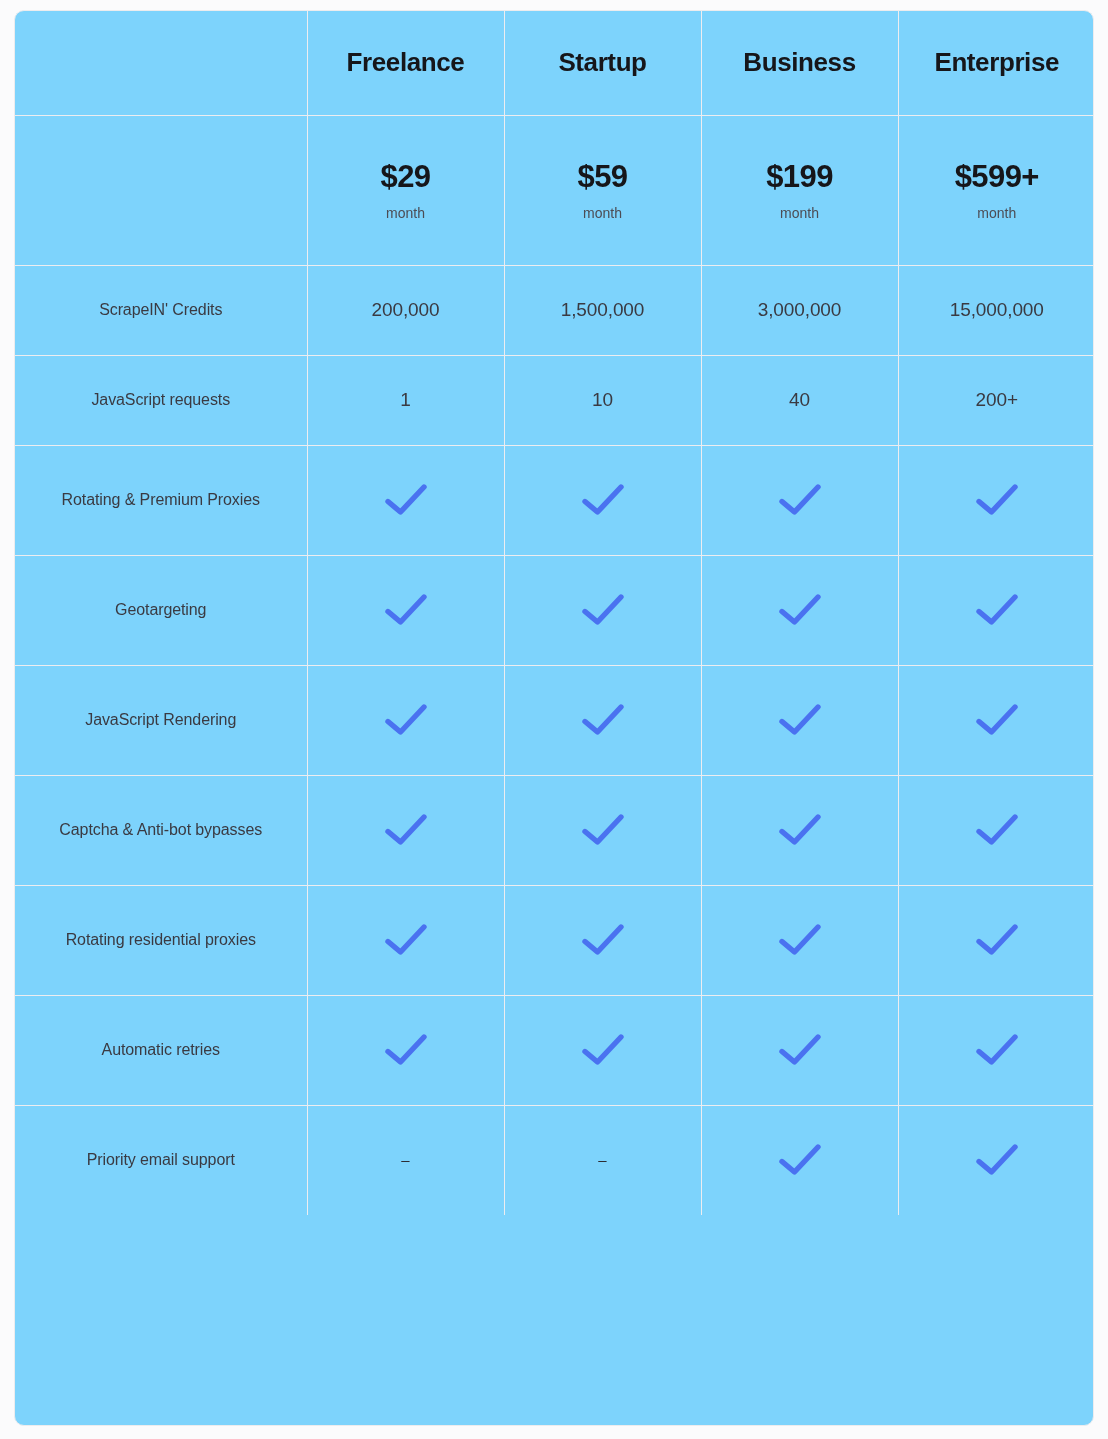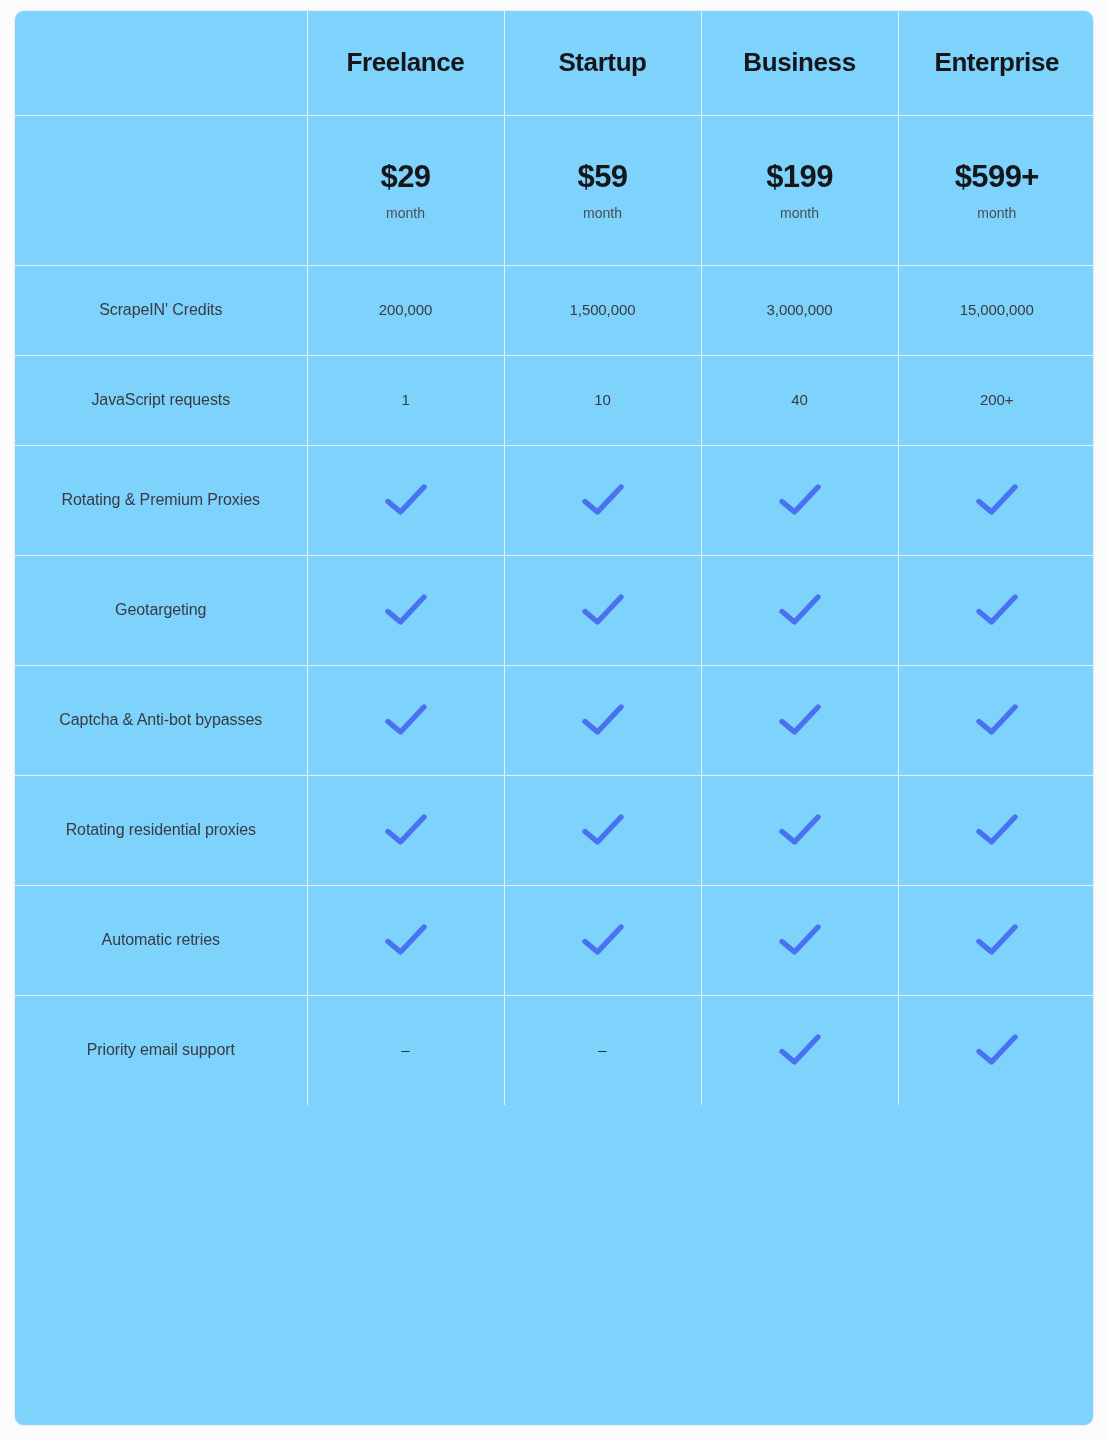--- a/index.html
+++ b/index.html
@@ -85,21 +85,21 @@
     text-align: left;
     padding: 0 22px 0 22px;
     font-size: 16px;
     font-weight: 400;
     color: #3a3a42;
     line-height: 1.55;
     letter-spacing: -0.1px;
   }
 
   .value-text {
-    font-size: 15px;
+    font-size: 19px;
     font-weight: 400;
     color: #3a3a42;
     letter-spacing: -0.1px;
   }
 
   .dash {
     display: inline-block;
     font-size: 15px;
     color: #2c2c33;
     line-height: 1;
@@ -254,20 +254,51 @@
           </td>
           <td>
             <span class="check-wrap">
               <svg class="check-icon" width="44" height="34" viewBox="0 0 44 34" fill="none" xmlns="http://www.w3.org/2000/svg">
                 <path d="M4 18.5 L16.5 29 L40 4" stroke="#4a72f0" stroke-width="5.4" stroke-linecap="round" stroke-linejoin="round"></path>
               </svg>
             </span>
           </td>
         </tr>
         <tr class="row-feature">
+          <td class="feature-label">JavaScript Rendering</td>
+          <td>
+            <span class="check-wrap">
+              <svg class="check-icon" width="44" height="34" viewBox="0 0 44 34" fill="none" xmlns="http://www.w3.org/2000/svg">
+                <path d="M4 18.5 L16.5 29 L40 4" stroke="#4a72f0" stroke-width="5.4" stroke-linecap="round" stroke-linejoin="round"></path>
+              </svg>
+            </span>
+          </td>
+          <td>
+            <span class="check-wrap">
+              <svg class="check-icon" width="44" height="34" viewBox="0 0 44 34" fill="none" xmlns="http://www.w3.org/2000/svg">
+                <path d="M4 18.5 L16.5 29 L40 4" stroke="#4a72f0" stroke-width="5.4" stroke-linecap="round" stroke-linejoin="round"></path>
+              </svg>
+            </span>
+          </td>
+          <td>
+            <span class="check-wrap">
+              <svg class="check-icon" width="44" height="34" viewBox="0 0 44 34" fill="none" xmlns="http://www.w3.org/2000/svg">
+                <path d="M4 18.5 L16.5 29 L40 4" stroke="#4a72f0" stroke-width="5.4" stroke-linecap="round" stroke-linejoin="round"></path>
+              </svg>
+            </span>
+          </td>
+          <td>
+            <span class="check-wrap">
+              <svg class="check-icon" width="44" height="34" viewBox="0 0 44 34" fill="none" xmlns="http://www.w3.org/2000/svg">
+                <path d="M4 18.5 L16.5 29 L40 4" stroke="#4a72f0" stroke-width="5.4" stroke-linecap="round" stroke-linejoin="round"></path>
+              </svg>
+            </span>
+          </td>
+        </tr>
+        <tr class="row-feature">
           <td class="feature-label">Captcha &amp; Anti-bot bypasses</td>
           <td>
             <span class="check-wrap">
               <svg class="check-icon" width="44" height="34" viewBox="0 0 44 34" fill="none" xmlns="http://www.w3.org/2000/svg">
                 <path d="M4 18.5 L16.5 29 L40 4" stroke="#4a72f0" stroke-width="5.4" stroke-linecap="round" stroke-linejoin="round"></path>
               </svg>
             </span>
           </td>
           <td>
             <span class="check-wrap">

